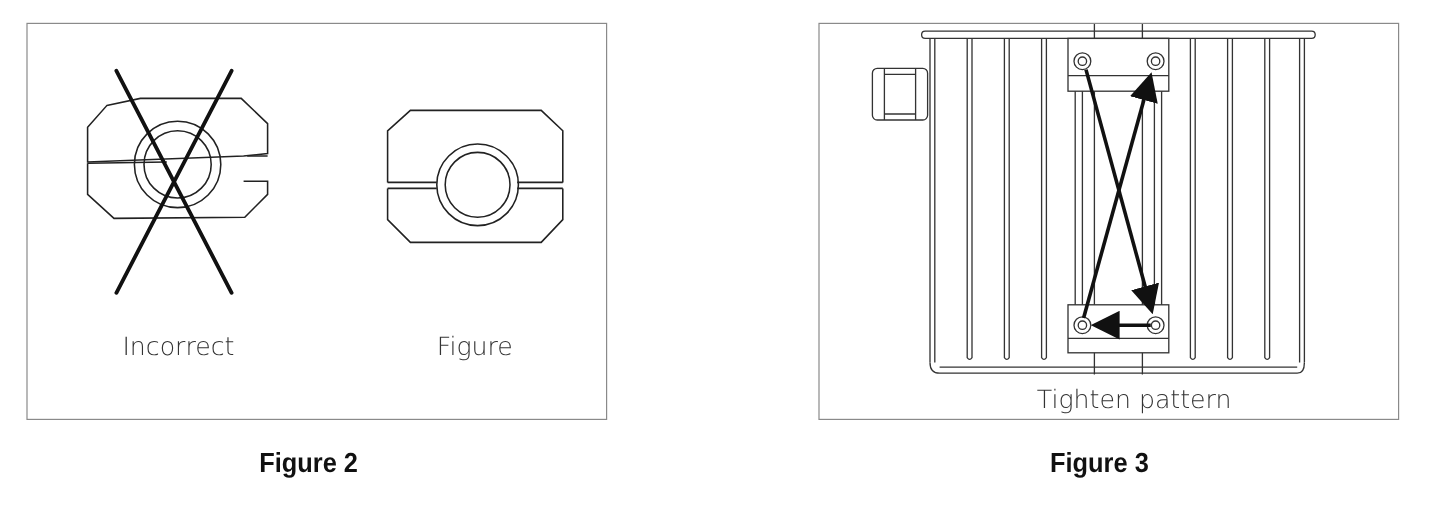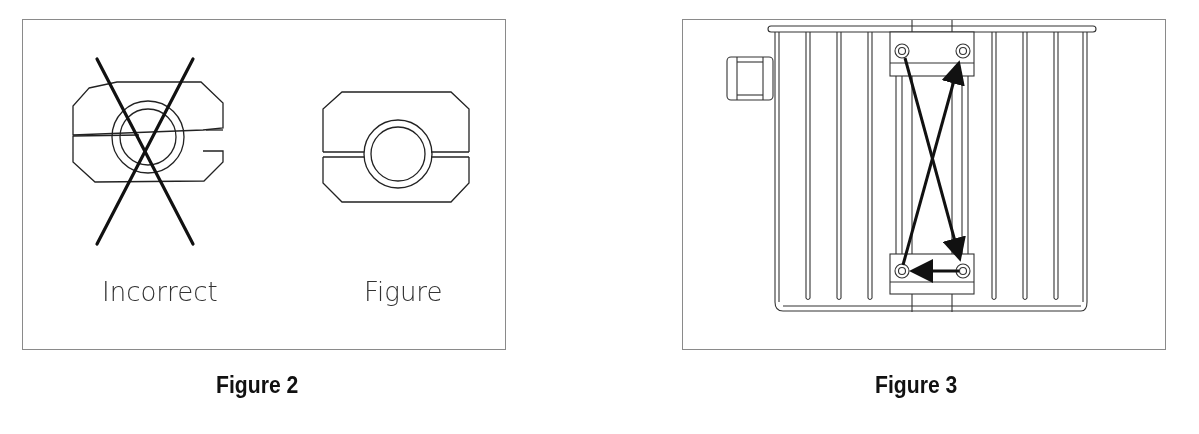--- a/index.html
+++ b/index.html
@@ -1,21 +1,21 @@
 <!DOCTYPE html>
 <html><head>
 <meta charset="utf-8">
 <style>
   html,body{margin:0;padding:0;background:#fff;}
   body{width:1199px;height:434px;position:relative;overflow:hidden;font-family:"Liberation Sans",sans-serif;}
   .panel{position:absolute;border:1px solid #8a8a8a;background:#fff;box-sizing:border-box;}
   #fig2{left:22px;top:19px;width:484px;height:331px;}
   #fig3{left:682px;top:19px;width:484px;height:331px;}
   svg{position:absolute;left:0;top:0;}
-  .lbl{position:absolute;font-family:"DejaVu Sans",sans-serif;font-weight:300;color:#333;font-size:26px;white-space:nowrap;}
+  .lbl{position:absolute;font-family:"DejaVu Sans",sans-serif;font-weight:300;color:#333;font-size:21px;white-space:nowrap;}
   .cap{position:absolute;font-family:"Liberation Sans",sans-serif;font-weight:bold;font-size:23px;color:#111;white-space:nowrap;transform:scaleX(0.92);transform-origin:left top;}
 </style>
 </head>
 <body>
 
 <div class="panel" id="fig2">
   <svg width="484" height="331" viewBox="0 0 484 331">
 
     <g fill="none" stroke="#222" stroke-width="1.3">
       <path d="M66,68 L94,62 L178,62 L200,83 L200,108 L180,110 L50,115 L50,86 Z"></path>
@@ -101,16 +101,17 @@
         <circle cx="219" cy="251" r="3.5"></circle>
       <circle cx="280" cy="251" r="7"></circle>
         <circle cx="280" cy="251" r="3.5"></circle>
     </g>
     <g stroke="#111" stroke-width="3" fill="none">
       <line x1="222" y1="38" x2="276" y2="236" marker-end="url(#ah)"></line>
       <line x1="276" y1="251" x2="232" y2="251" marker-end="url(#ah)"></line>
       <line x1="220" y1="245" x2="275" y2="46" marker-end="url(#ah)"></line>
     </g>
   </svg>
+  <div class="lbl" style="left:181px;top:301px;">Tighten pattern</div>
 </div>
 
 <div class="cap" style="left:216px;top:372px;">Figure 2</div>
 <div class="cap" style="left:875px;top:372px;">Figure 3</div>
 
 </body></html>

